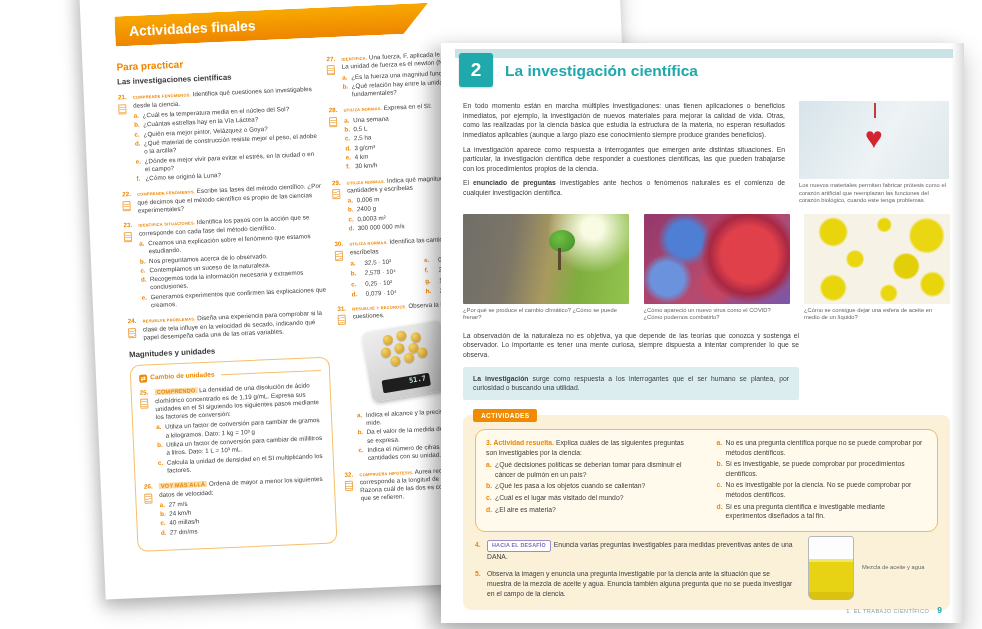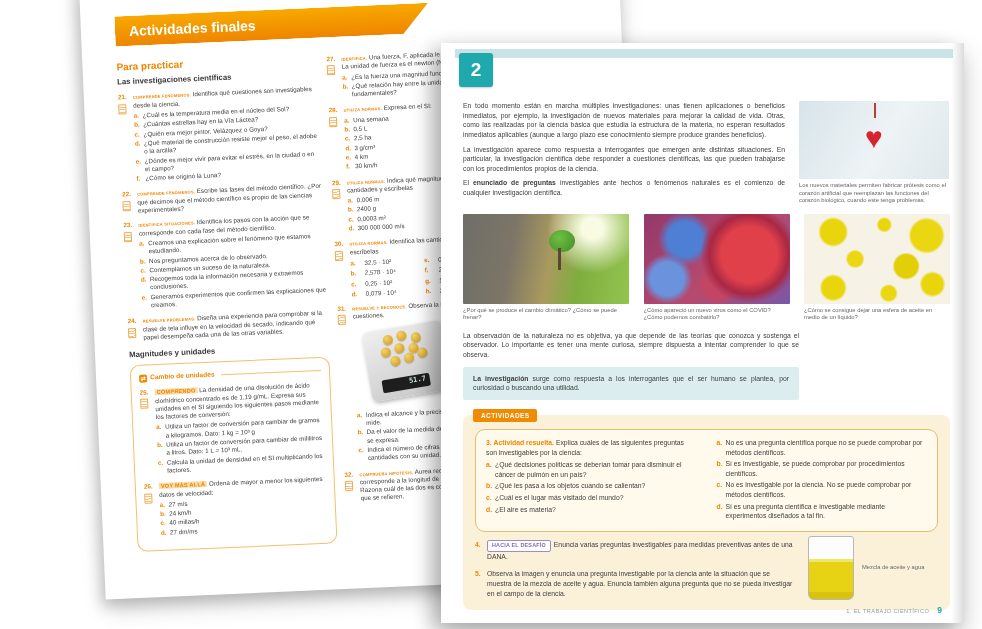--- a/index.html
+++ b/index.html
@@ -432,20 +432,21 @@
               </div>
             </div>
           </div>
       </div>
     </div>
   </div>
 
   <div class="page page-right">
     <div class="rp-band"></div>
     <div class="rp-unit">2</div>
+    <div class="rp-title">La investigación científica</div>
 
     <div class="rp-content">
       <div class="rp-row">
         <div class="rp-main">
           <p>En todo momento están en marcha múltiples investigaciones: unas tienen aplicaciones o beneficios inmediatos, por ejemplo, la investigación de nuevos materiales para mejorar la calidad de vida. Otras, como las realizadas por la ciencia básica que estudia la estructura de la materia, no esperan resultados inmediatos aplicables (aunque a largo plazo ese conocimiento siempre produce grandes beneficios).</p>
           <p>La investigación aparece como respuesta a interrogantes que emergen ante distintas situaciones. En particular, la investigación científica debe responder a cuestiones científicas, las que pueden trabajarse con los procedimientos propios de la ciencia.</p>
           <p><span>El </span><b>enunciado de preguntas</b><span> investigables ante hechos o fenómenos naturales es el comienzo de cualquier investigación científica.</span></p>
         </div>
         <div class="rp-aside">
           <div class="photo ph-heart">

